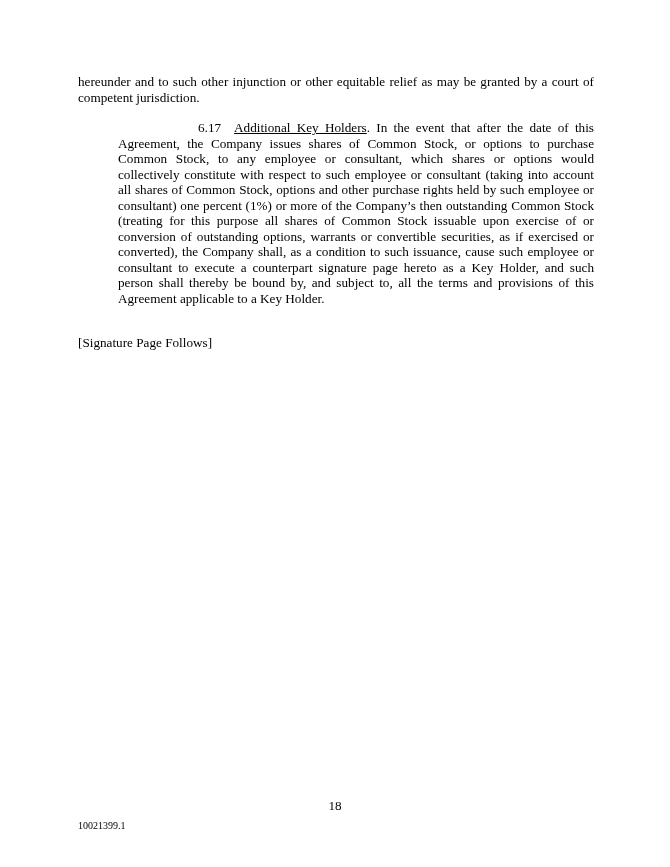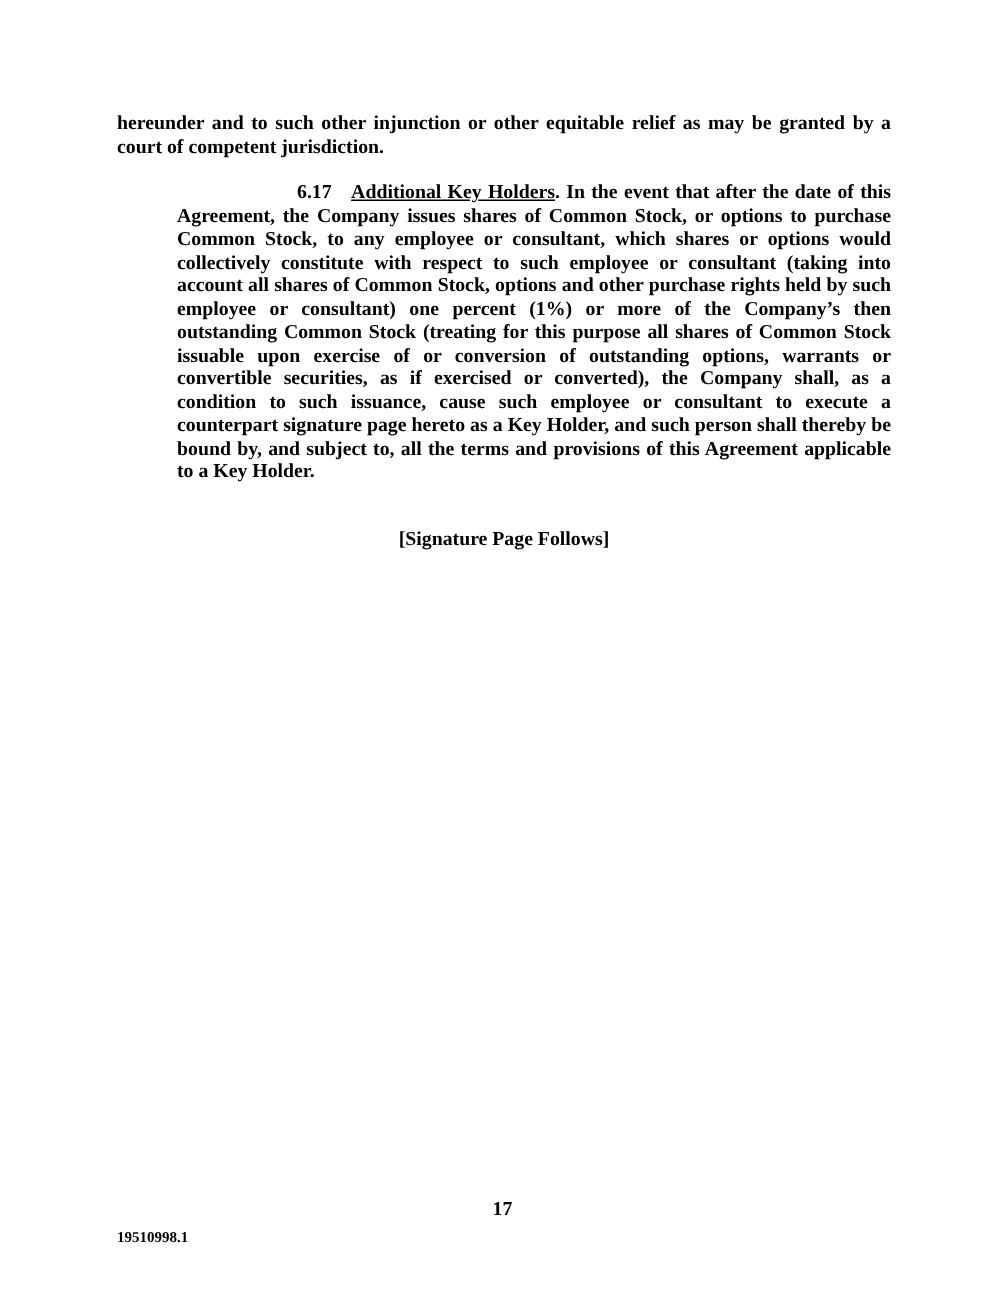--- a/index.html
+++ b/index.html
@@ -13,21 +13,20 @@
     height: 867px;
     margin: 0 auto;
     background: #ffffff;
     color: #000000;
     font-family: "Liberation Serif", serif;
     font-size: 13.2px;
     line-height: 15.5px;
     box-sizing: border-box;
     padding: 74px 76px 0 78px;
     overflow: hidden;
-    font-weight: bold;
   }
   .para {
     margin: 0 0 15px 0;
     text-align: justify;
   }
   .para.indent {
     text-indent: 80px;
     margin-left: 40px;
   }
   .sec-num {
@@ -35,21 +34,21 @@
   }
   .tab {
     display: inline-block;
     width: 13px;
   }
   .sec-heading {
     text-decoration: underline;
   }
   .sig-note {
     margin: 29px 0 0 0;
-    text-align: center;
+    text-align: left;
     text-indent: 0;
   }
   .page-number {
     position: absolute;
     left: 0;
     bottom: 54px;
     width: 100%;
     text-align: center;
     font-size: 13.2px;
   }
@@ -65,17 +64,17 @@
 <body>
 
 <div class="page">
 
   <p class="para">hereunder and to such other injunction or other equitable relief as may be granted by a court of competent jurisdiction.</p>
 
   <p class="para indent"><span class="sec-num">6.17</span><span class="tab"></span><span class="sec-heading">Additional Key Holders</span><span>.  In the event that after the date of this Agreement, the Company issues shares of Common Stock, or options to purchase Common Stock, to any employee or consultant, which shares or options would collectively constitute with respect to such employee or consultant (taking into account all shares of Common Stock, options and other purchase rights held by such employee or consultant) one percent (1%) or more of the Company’s then outstanding Common Stock (treating for this purpose all shares of Common Stock issuable upon exercise of or conversion of outstanding options, warrants or convertible securities, as if exercised or converted), the Company shall, as a condition to such issuance, cause such employee or consultant to execute a counterpart signature page hereto as a Key Holder, and such person shall thereby be bound by, and subject to, all the terms and provisions of this Agreement applicable to a Key Holder.</span></p>
 
   <p class="para sig-note">[Signature Page Follows]</p>
 
-  <div class="page-number">17</div>
+  <div class="page-number">18</div>
 
-  <div class="doc-id">19510998.1</div>
+  <div class="doc-id">10021399.1</div>
 
 </div>
 
 </body></html>

